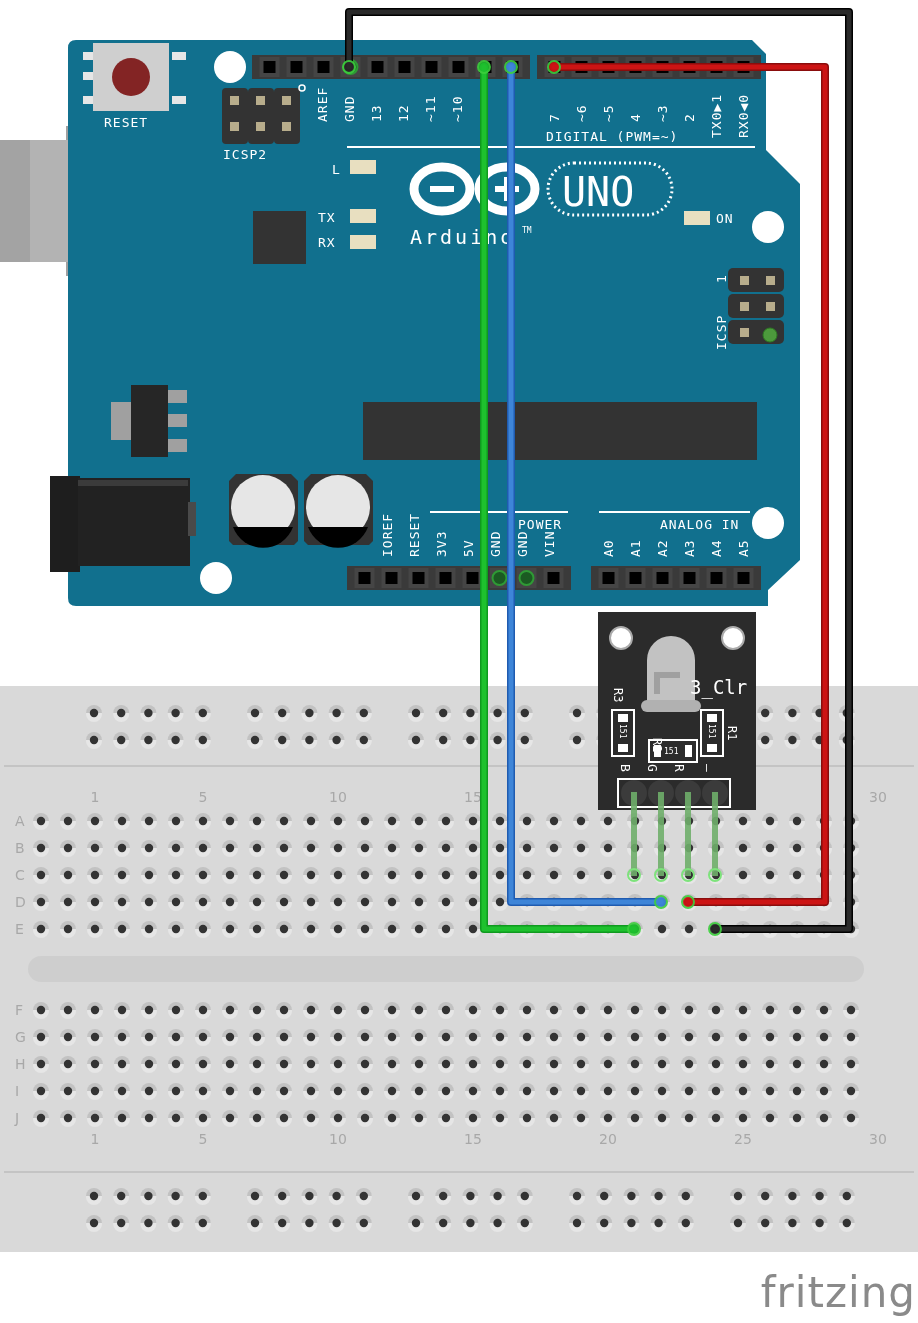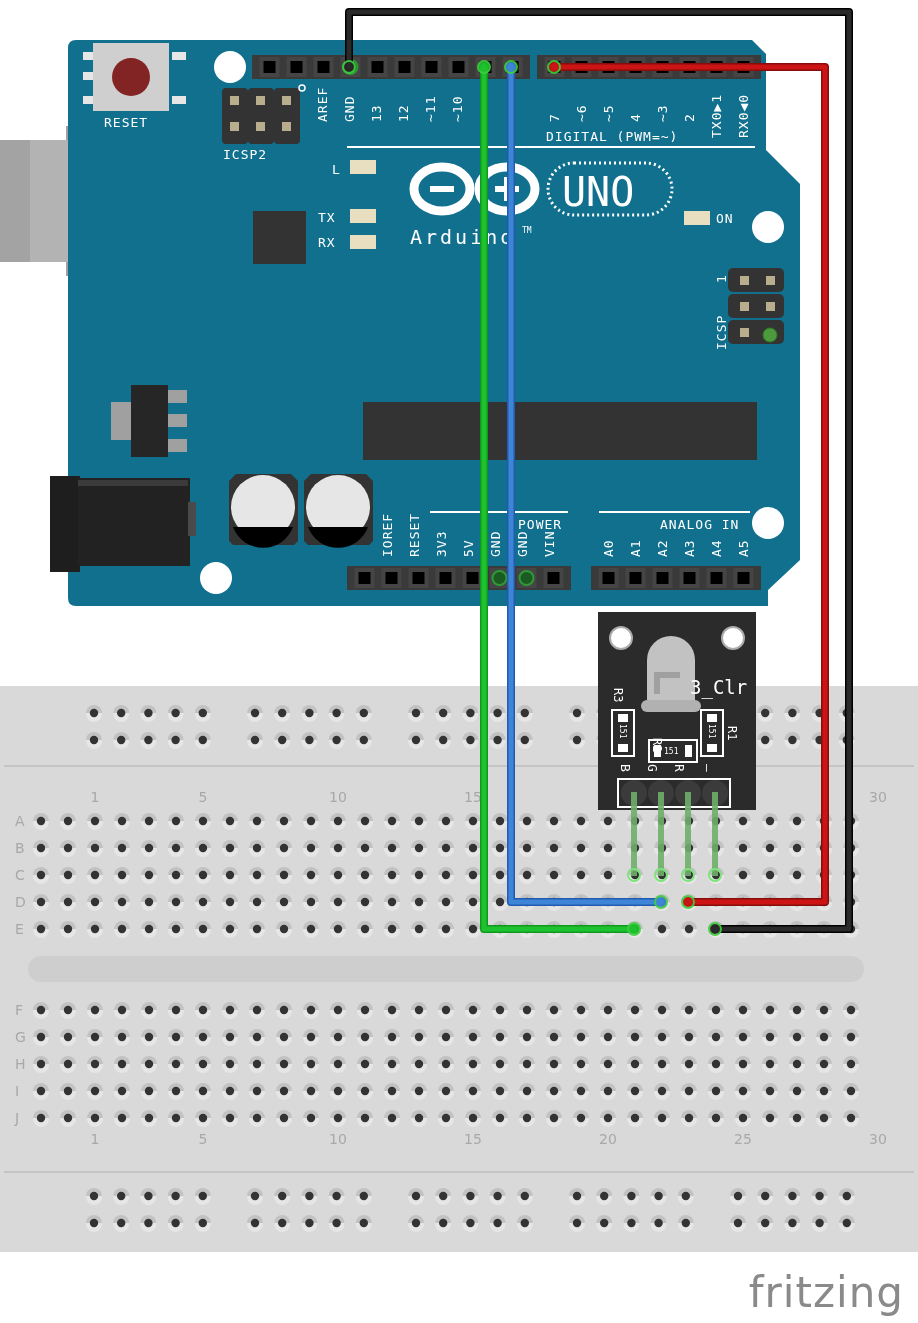--- a/index.html
+++ b/index.html
@@ -1,21 +1,21 @@
 <!DOCTYPE html>
 <html><head>
 <meta charset="utf-8">
 <style>
   html,body{margin:0;padding:0;background:#ffffff;}
   body{width:918px;height:1323px;position:relative;overflow:hidden;font-family:"DejaVu Sans Mono",monospace;}
   #stage{position:absolute;left:0;top:0;width:918px;height:1323px;}
   svg text{font-family:"DejaVu Sans Mono",monospace;}
   .silk{fill:#ffffff;font-size:13px;letter-spacing:1px;}
   .bbnum{fill:#a8a8a8;font-family:"DejaVu Sans",sans-serif;font-size:14px;}
-  .logo{position:absolute;right:14px;bottom:6px;font-family:"DejaVu Sans",sans-serif;font-size:42px;color:#8a8a8a;letter-spacing:1px;}
+  .logo{position:absolute;right:2px;bottom:6px;font-family:"DejaVu Sans",sans-serif;font-size:42px;color:#8a8a8a;letter-spacing:1px;}
 </style>
 </head>
 <body>
 
 <div id="stage">
 <svg id="svg" width="918" height="1323" viewBox="0 0 918 1323" xmlns="http://www.w3.org/2000/svg">
 
   <g>
     <rect x="0" y="686" width="918" height="566" fill="#d9d9d9"></rect>
     <line x1="4" y1="766" x2="914" y2="766" stroke="#bdbdbd" stroke-width="1.5"></line>

